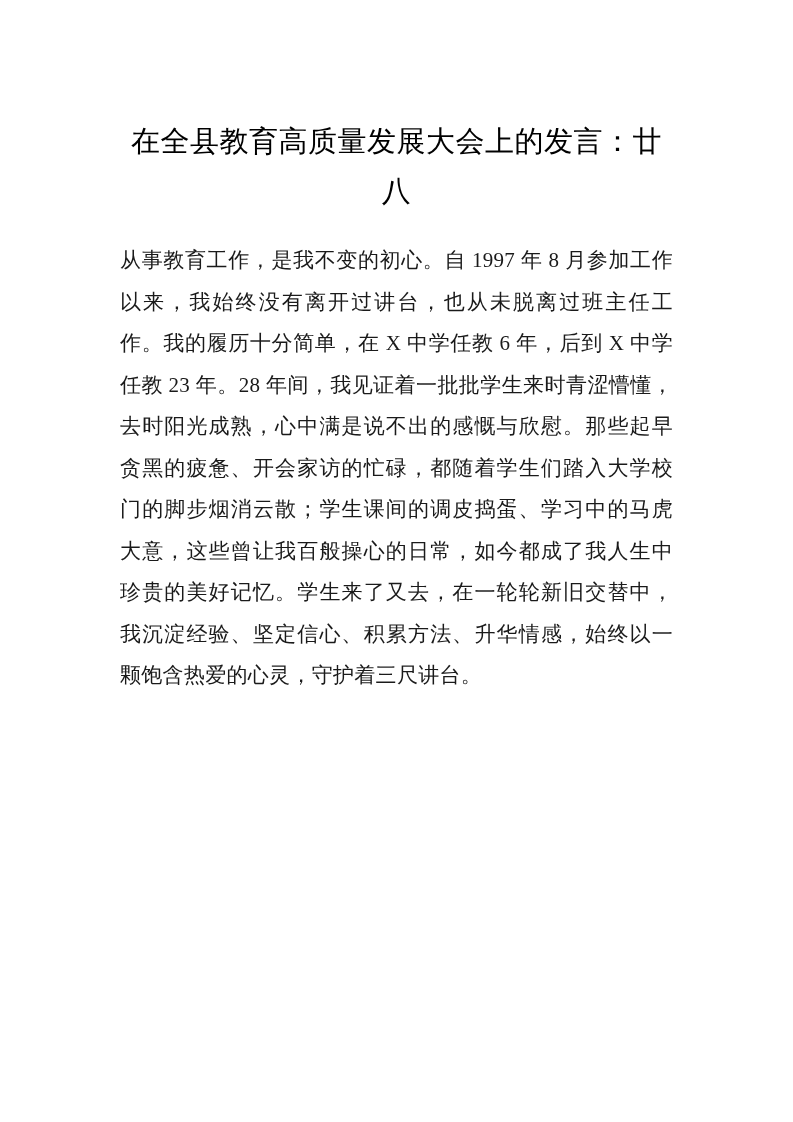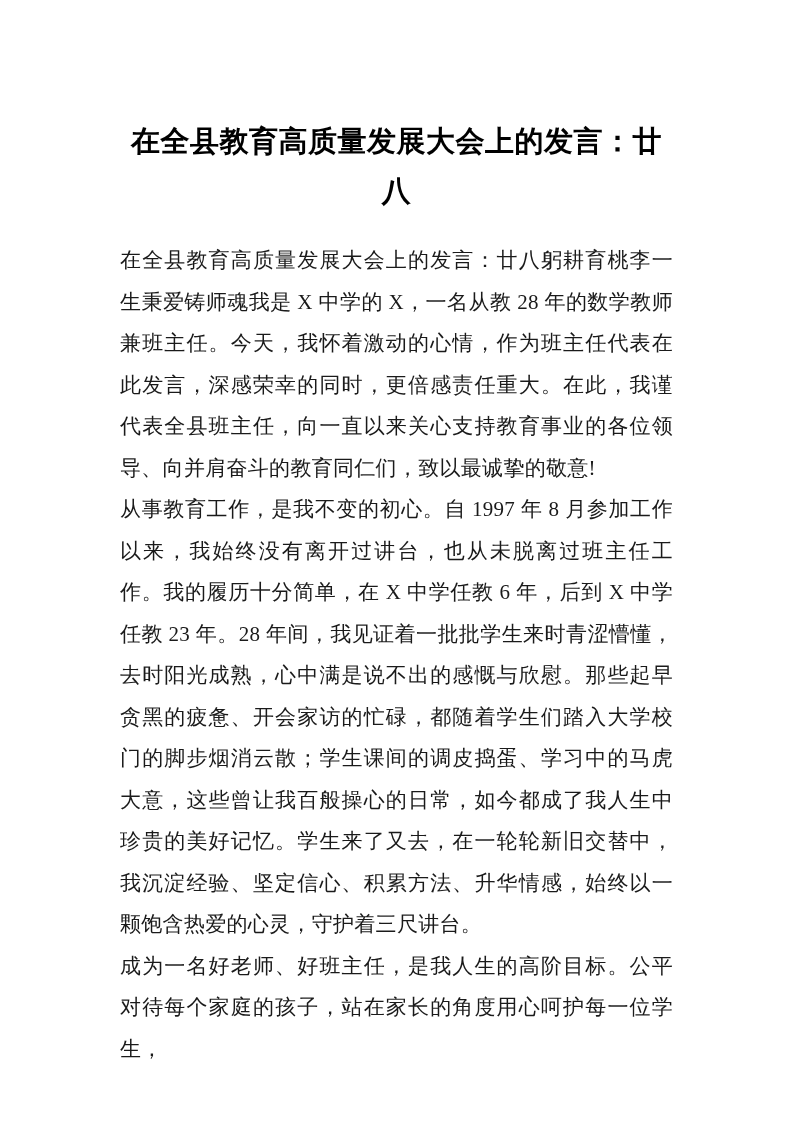--- a/index.html
+++ b/index.html
@@ -14,21 +14,21 @@
     margin: 0 auto;
     background: #ffffff;
     overflow: hidden;
     box-sizing: border-box;
     padding: 116px 120px 0 120px;
   }
   .doc-title {
     width: 553px;
     text-align: center;
     font-family: "Liberation Sans", sans-serif;
-    font-weight: bold;
+    font-weight: normal;
     font-size: 29px;
     line-height: 50px;
     color: #000000;
     letter-spacing: 0.5px;
     margin: 0 0 24px 0;
   }
   .doc-title .title-line {
     display: block;
   }
   .doc-body {
@@ -48,17 +48,15 @@
   }
 </style>
 </head>
 <body>
 
 <div class="page">
   <h1 class="doc-title">
     <span class="title-line">在全县教育高质量发展大会上的发言：廿八</span>
   </h1>
   <div class="doc-body">
-    <p>在全县教育高质量发展大会上的发言：廿八躬耕育桃李一生秉爱铸师魂我是 X 中学的 X，一名从教 28 年的数学教师兼班主任。今天，我怀着激动的心情，作为班主任代表在此发言，深感荣幸的同时，更倍感责任重大。在此，我谨代表全县班主任，向一直以来关心支持教育事业的各位领导、向并肩奋斗的教育同仁们，致以最诚挚的敬意!</p>
     <p>从事教育工作，是我不变的初心。自 1997 年 8 月参加工作以来，我始终没有离开过讲台，也从未脱离过班主任工作。我的履历十分简单，在 X 中学任教 6 年，后到 X 中学任教 23 年。28 年间，我见证着一批批学生来时青涩懵懂，去时阳光成熟，心中满是说不出的感慨与欣慰。那些起早贪黑的疲惫、开会家访的忙碌，都随着学生们踏入大学校门的脚步烟消云散；学生课间的调皮捣蛋、学习中的马虎大意，这些曾让我百般操心的日常，如今都成了我人生中珍贵的美好记忆。学生来了又去，在一轮轮新旧交替中，我沉淀经验、坚定信心、积累方法、升华情感，始终以一颗饱含热爱的心灵，守护着三尺讲台。</p>
-    <p>成为一名好老师、好班主任，是我人生的高阶目标。公平对待每个家庭的孩子，站在家长的角度用心呵护每一位学生，</p>
   </div>
 </div>
 
 </body></html>

